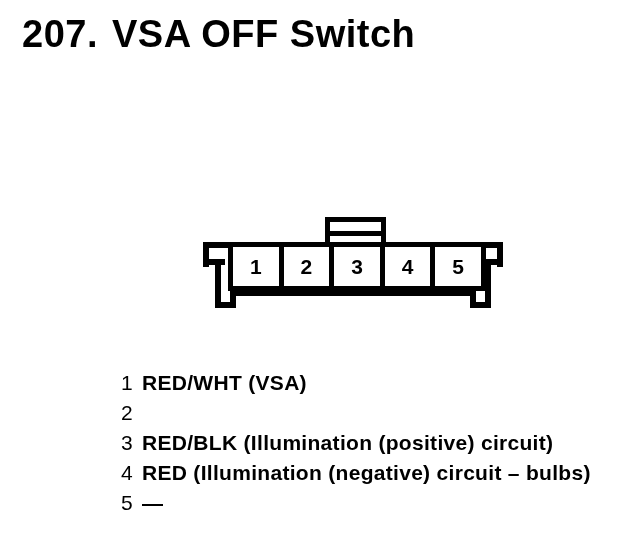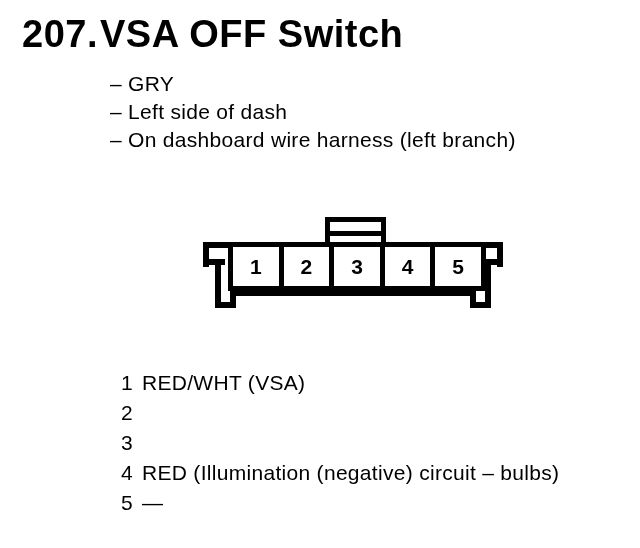--- a/index.html
+++ b/index.html
@@ -17,21 +17,21 @@
   .title {
     position: absolute;
     left: 22px; top: 12px;
     margin: 0;
     font-size: 38px;
     font-weight: bold;
     line-height: 44px;
     letter-spacing: 0.5px;
     white-space: nowrap;
   }
-  .title .item-number { margin-right: 2px; }
+  .title .item-number { margin-right: 14px; }
 
   
   .notes {
     position: absolute;
     left: 110px; top: 70px;
     margin: 0; padding: 0;
     list-style: none;
     font-size: 21px;
     line-height: 28px;
     letter-spacing: 0.3px;
@@ -92,36 +92,31 @@
   
   .pins {
     position: absolute;
     left: 107px; top: 371px;
     font-size: 21px;
     letter-spacing: 0.3px;
     white-space: nowrap;
   }
   .pin-row { height: 30px; display: flex; }
   .pin-num { width: 26px; text-align: right; }
-  .pin-label { margin-left: 9px; }
+  .pin-label { margin-left: 9px; font-weight: bold; }
 </style>
 </head>
 <body>
 
 <div class="page">
 
   <h1 class="title">
     <span class="item-number">207.</span><span>VSA OFF Switch</span>
   </h1>
 
-  <ul class="notes">
-    <li>– GRY</li>
-    <li>– Left side of dash</li>
-    <li>– On dashboard wire harness (left branch)</li>
-  </ul>
 
   <div class="diagram">
     <div class="tab">
       <div class="tab-bar"></div>
     </div>
 
     <div class="seg top-edge"></div>
     <div class="seg left-edge"></div>
     <div class="seg left-step"></div>
     <div class="seg left-foot-outer"></div>
@@ -146,20 +141,21 @@
   <div class="pins">
     <div class="pin-row">
       <span class="pin-num">1</span>
       <span class="pin-label">RED/WHT (VSA)</span>
     </div>
     <div class="pin-row">
       <span class="pin-num">2</span>
     </div>
     <div class="pin-row">
       <span class="pin-num">3</span>
+      <span class="pin-label">RED/BLK (Illumination (positive) circuit)</span>
     </div>
     <div class="pin-row">
       <span class="pin-num">4</span>
       <span class="pin-label">RED (Illumination (negative) circuit – bulbs)</span>
     </div>
     <div class="pin-row">
       <span class="pin-num">5</span>
       <span class="pin-label">—</span>
     </div>
   </div>

